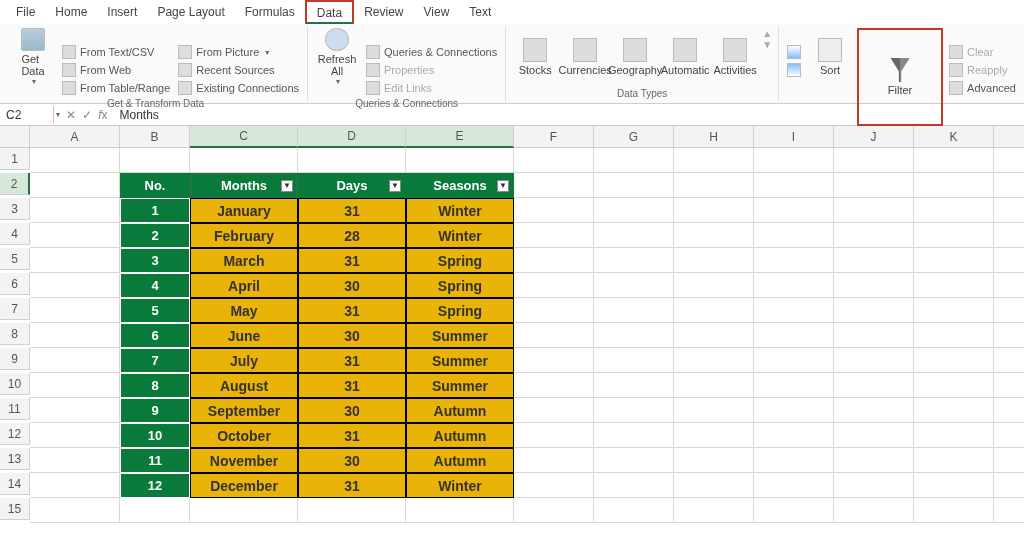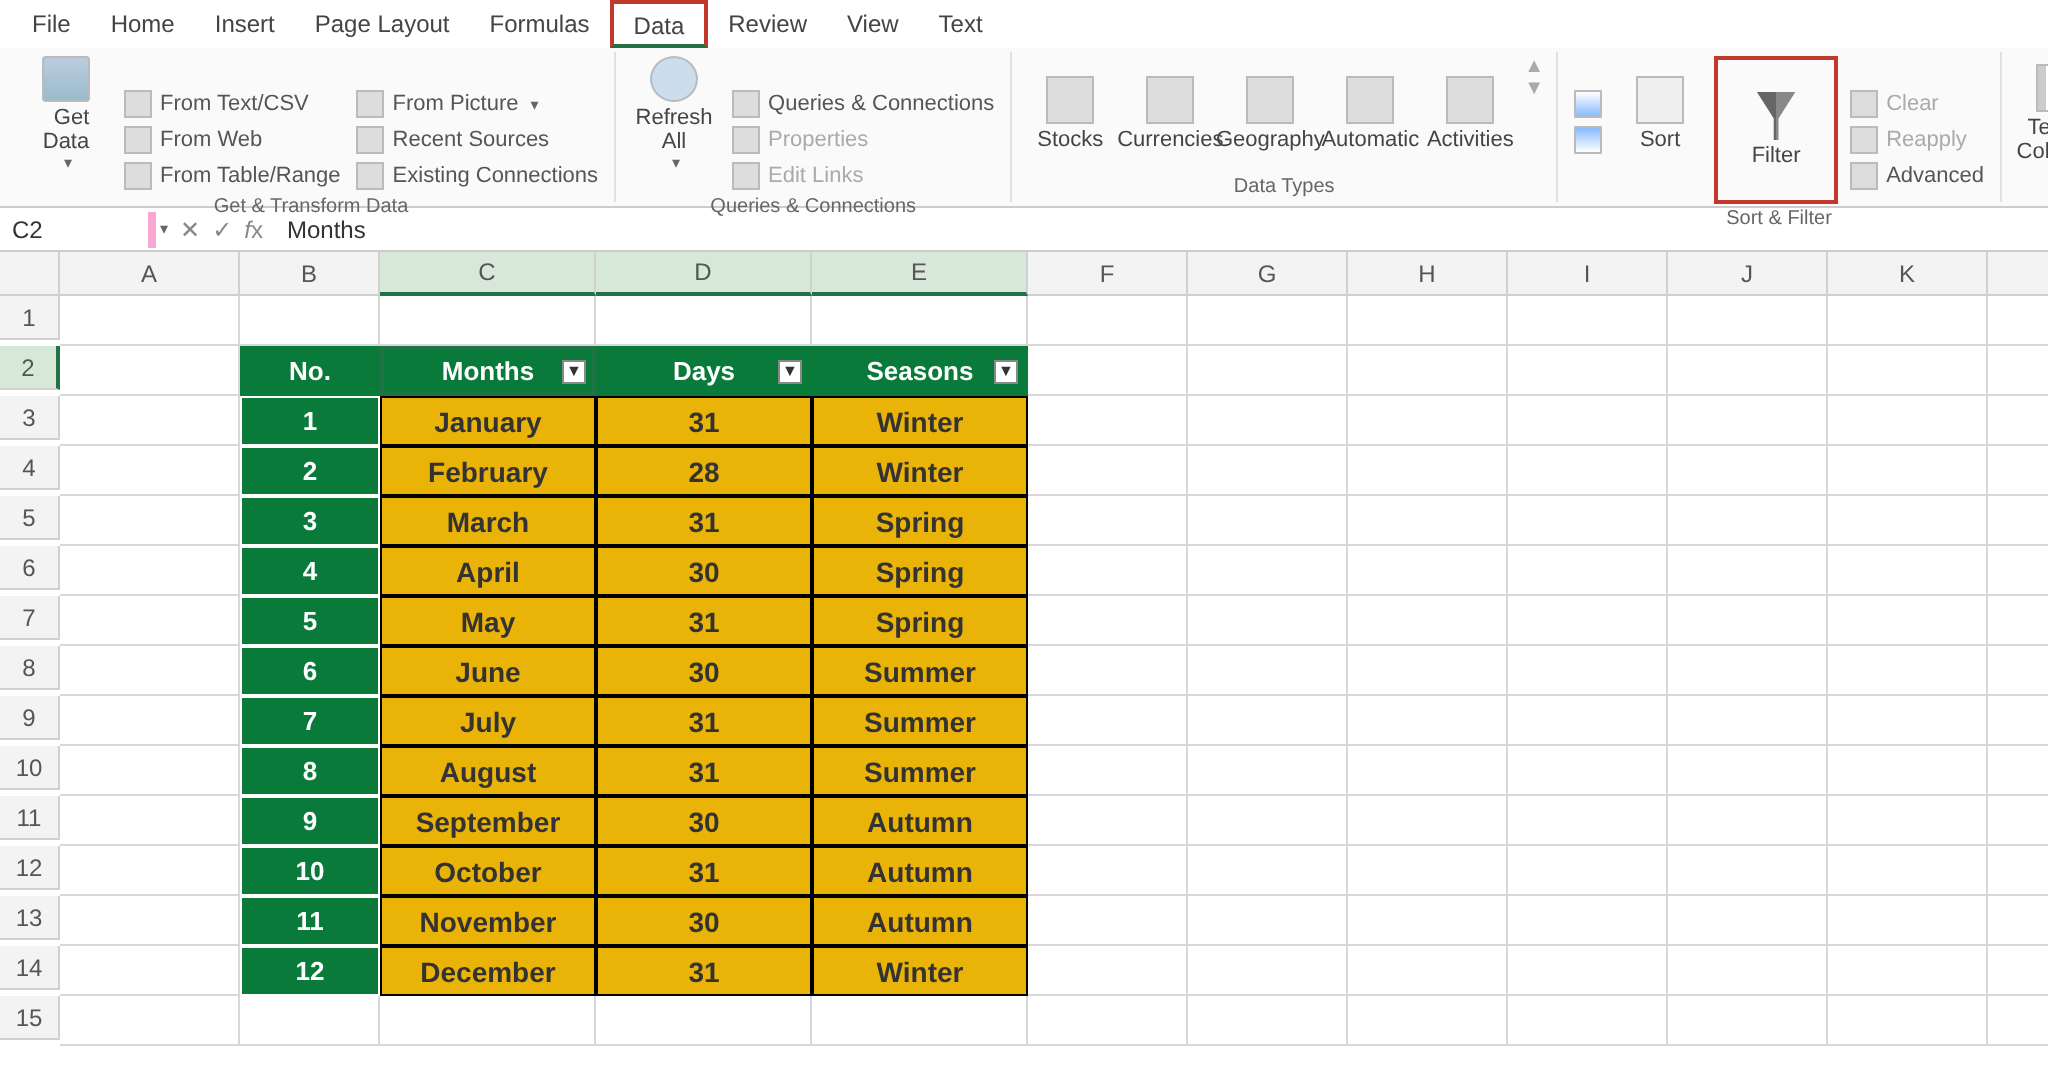--- a/index.html
+++ b/index.html
@@ -15,34 +15,34 @@
   .ribbon { display: flex; align-items: stretch; height: 80px; border-bottom: 1px solid #ccc; background: #fafafa; padding: 2px 4px; }
   .rgroup { display: flex; flex-direction: column; justify-content: space-between; border-right: 1px solid #e0e0e0; padding: 2px 6px; }
   .rgroup-body { display: flex; align-items: flex-start; gap: 4px; flex: 1; }
   .rgroup-label { font-size: 10px; color: #666; text-align: center; padding-top: 2px; }
   .rbtn-big { display: flex; flex-direction: column; align-items: center; justify-content: center; width: 46px; height: 58px; font-size: 11px; color: #444; cursor: pointer; }
   .rbtn-big .ico { width: 24px; height: 24px; margin-bottom: 2px; }
   .rbtn-small { display: flex; align-items: center; gap: 4px; font-size: 11px; color: #555; padding: 1px 2px; cursor: pointer; white-space: nowrap; }
   .rbtn-small.disabled { color: #aaa; }
   .rbtn-small .sico { width: 14px; height: 14px; }
   .vstack { display: flex; flex-direction: column; gap: 2px; margin-top: 16px; }
-  .highlight-box { border: 2px solid #c0392b; padding: 6px; }
+  .highlight-box { border: 2px solid #c0392b; padding: 18px; }
 
   
   .ico, .sico { display: inline-block; background: #ddd; border: 1px solid #bbb; }
   .ico.db { background: linear-gradient(#bcd, #9bc); border-radius: 2px; }
   .ico.refresh { background: #cde; border-radius: 50%; }
   .ico.stock { background: #ddd; }
   .ico.funnel { background: conic-gradient(#888 0 50%, #666 50% 100%); clip-path: polygon(10% 0,90% 0,55% 55%,55% 100%,45% 100%,45% 55%); border:none; }
   .ico.sort { background: #eee; }
   .ico.cols { background: repeating-linear-gradient(90deg,#ccc 0 4px,#fff 4px 6px); }
 
   
   .fbar { display: flex; align-items: center; height: 22px; border-bottom: 1px solid #ccc; font-size: 12px; }
-  .namebox { width: 78px; border-right: 4px solid #f9a8d4; padding: 2px 6px; }
+  .namebox { width: 54px; border-right: 1px solid #f9a8d4; padding: 2px 6px; }
   .fx-icons { display:flex; gap:6px; padding:0 6px; color:#888; }
   .formula-input { flex:1; padding: 2px 6px; }
 
   
   .sheet { display: grid; grid-template-columns: 30px 90px 70px 108px 108px 108px repeat(7, 80px); font-size: 13px; }
   .colhdr, .rowhdr, .corner { background: #f3f3f3; border: 1px solid #d0d0d0; border-top:none; border-left:none; display:flex; align-items:center; justify-content:center; height: 22px; color:#555; font-size:12px; }
   .colhdr.sel { background: #d8e8d8; border-bottom:2px solid #217346; }
   .cell { border: 1px solid #d8d8d8; border-top:none; border-left:none; height: 25px; display:flex; align-items:center; justify-content:center; }
   .rowhdr { justify-content:center; }
   .rowhdr.sel { background:#d8e8d8; border-right:2px solid #217346; }
@@ -70,21 +70,21 @@
   <div class="tab">View</div>
   <div class="tab">Text</div>
 </div>
 
 <div class="ribbon">
 
   <div class="rgroup">
     <div class="rgroup-body">
       <div class="rbtn-big">
         <span class="ico db"></span>
-        <span style="white-space:pre; text-align:right;">Get
+        <span style="white-space:pre; text-align:left;">Get
 Data</span>
         <span class="small-tri">▾</span>
       </div>
       <div class="vstack">
         <div class="rbtn-small">
             <span class="sico"></span>
             <span>From Text/CSV</span>
           </div>
         <div class="rbtn-small">
             <span class="sico"></span>

